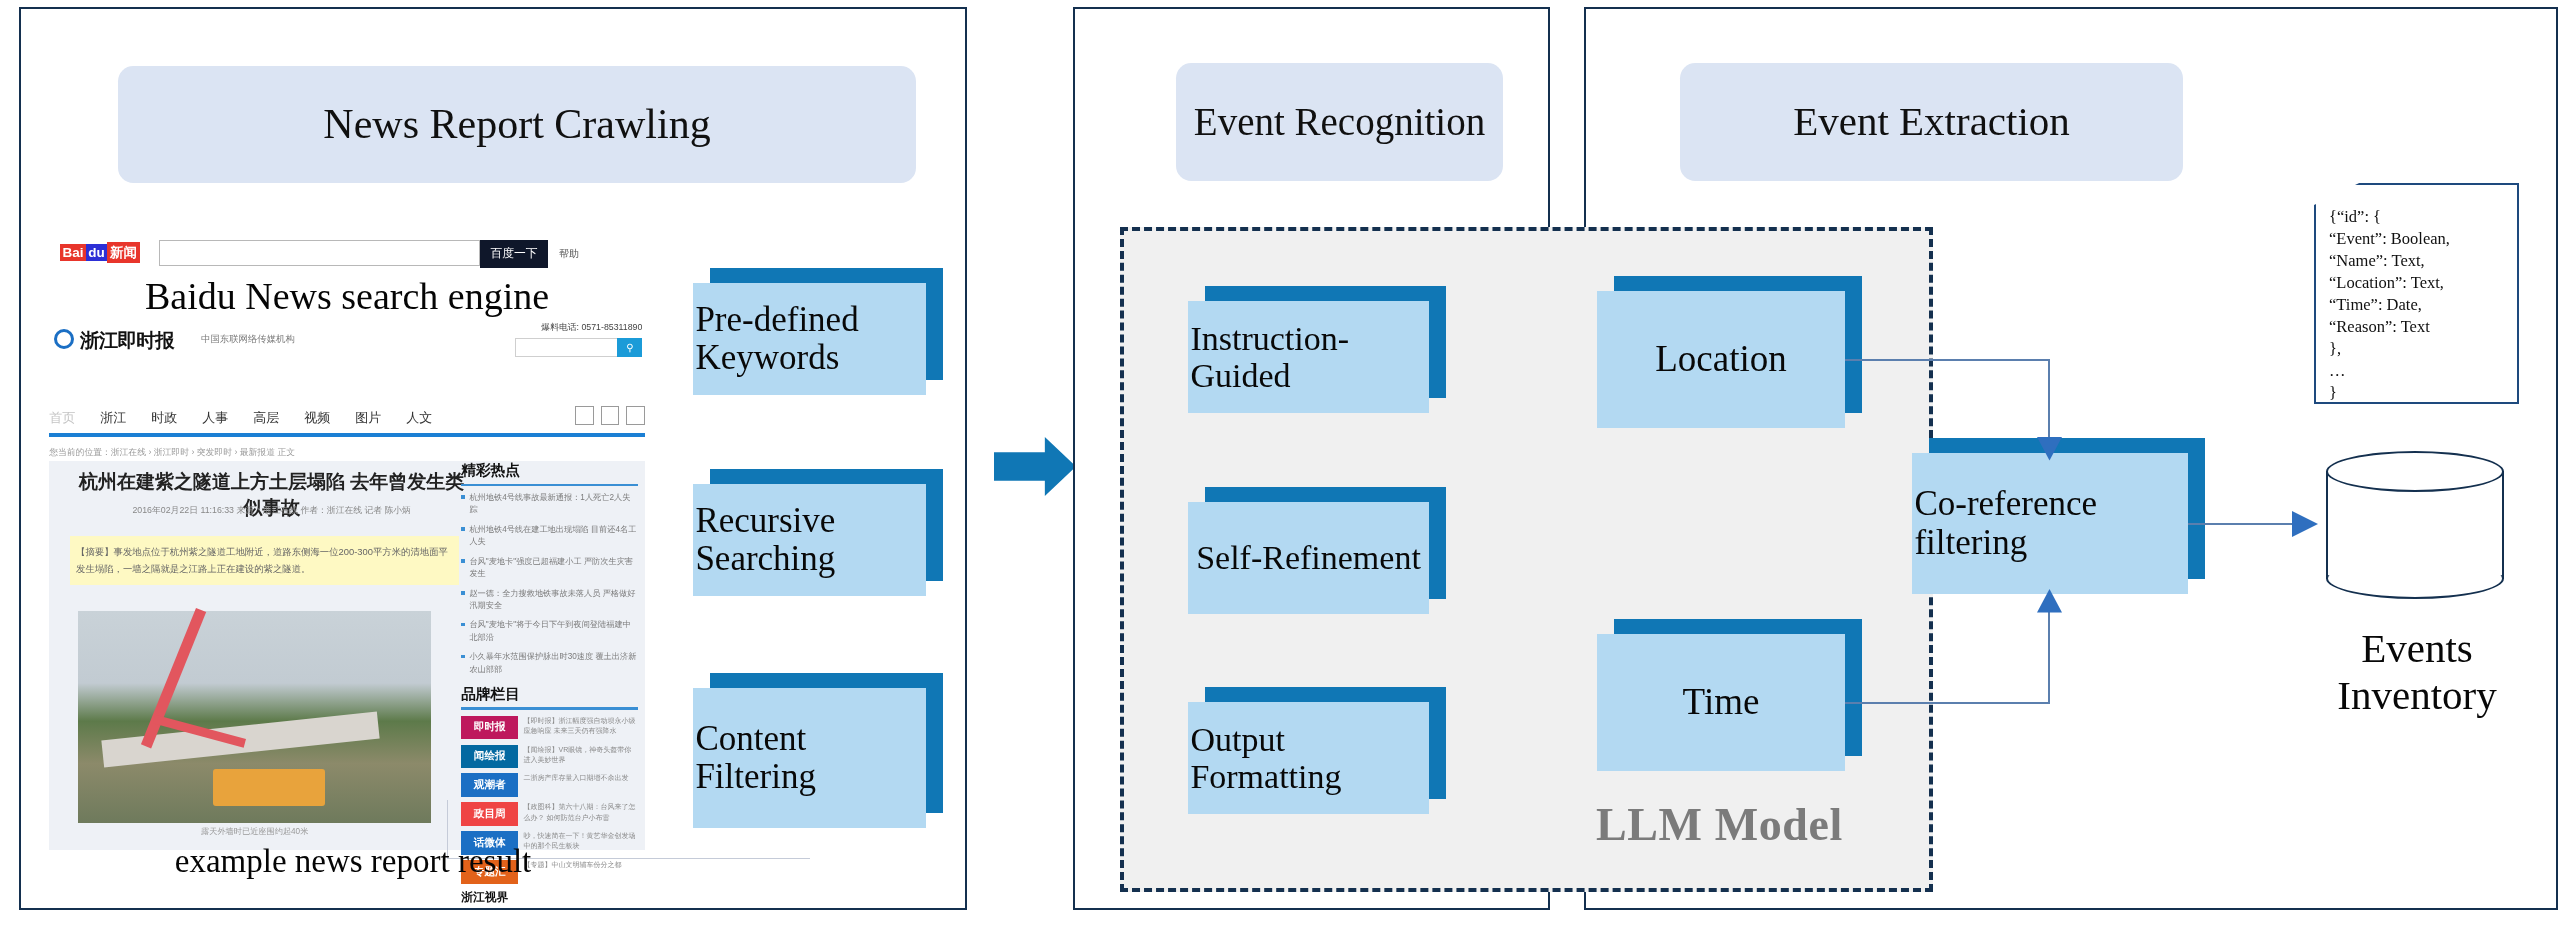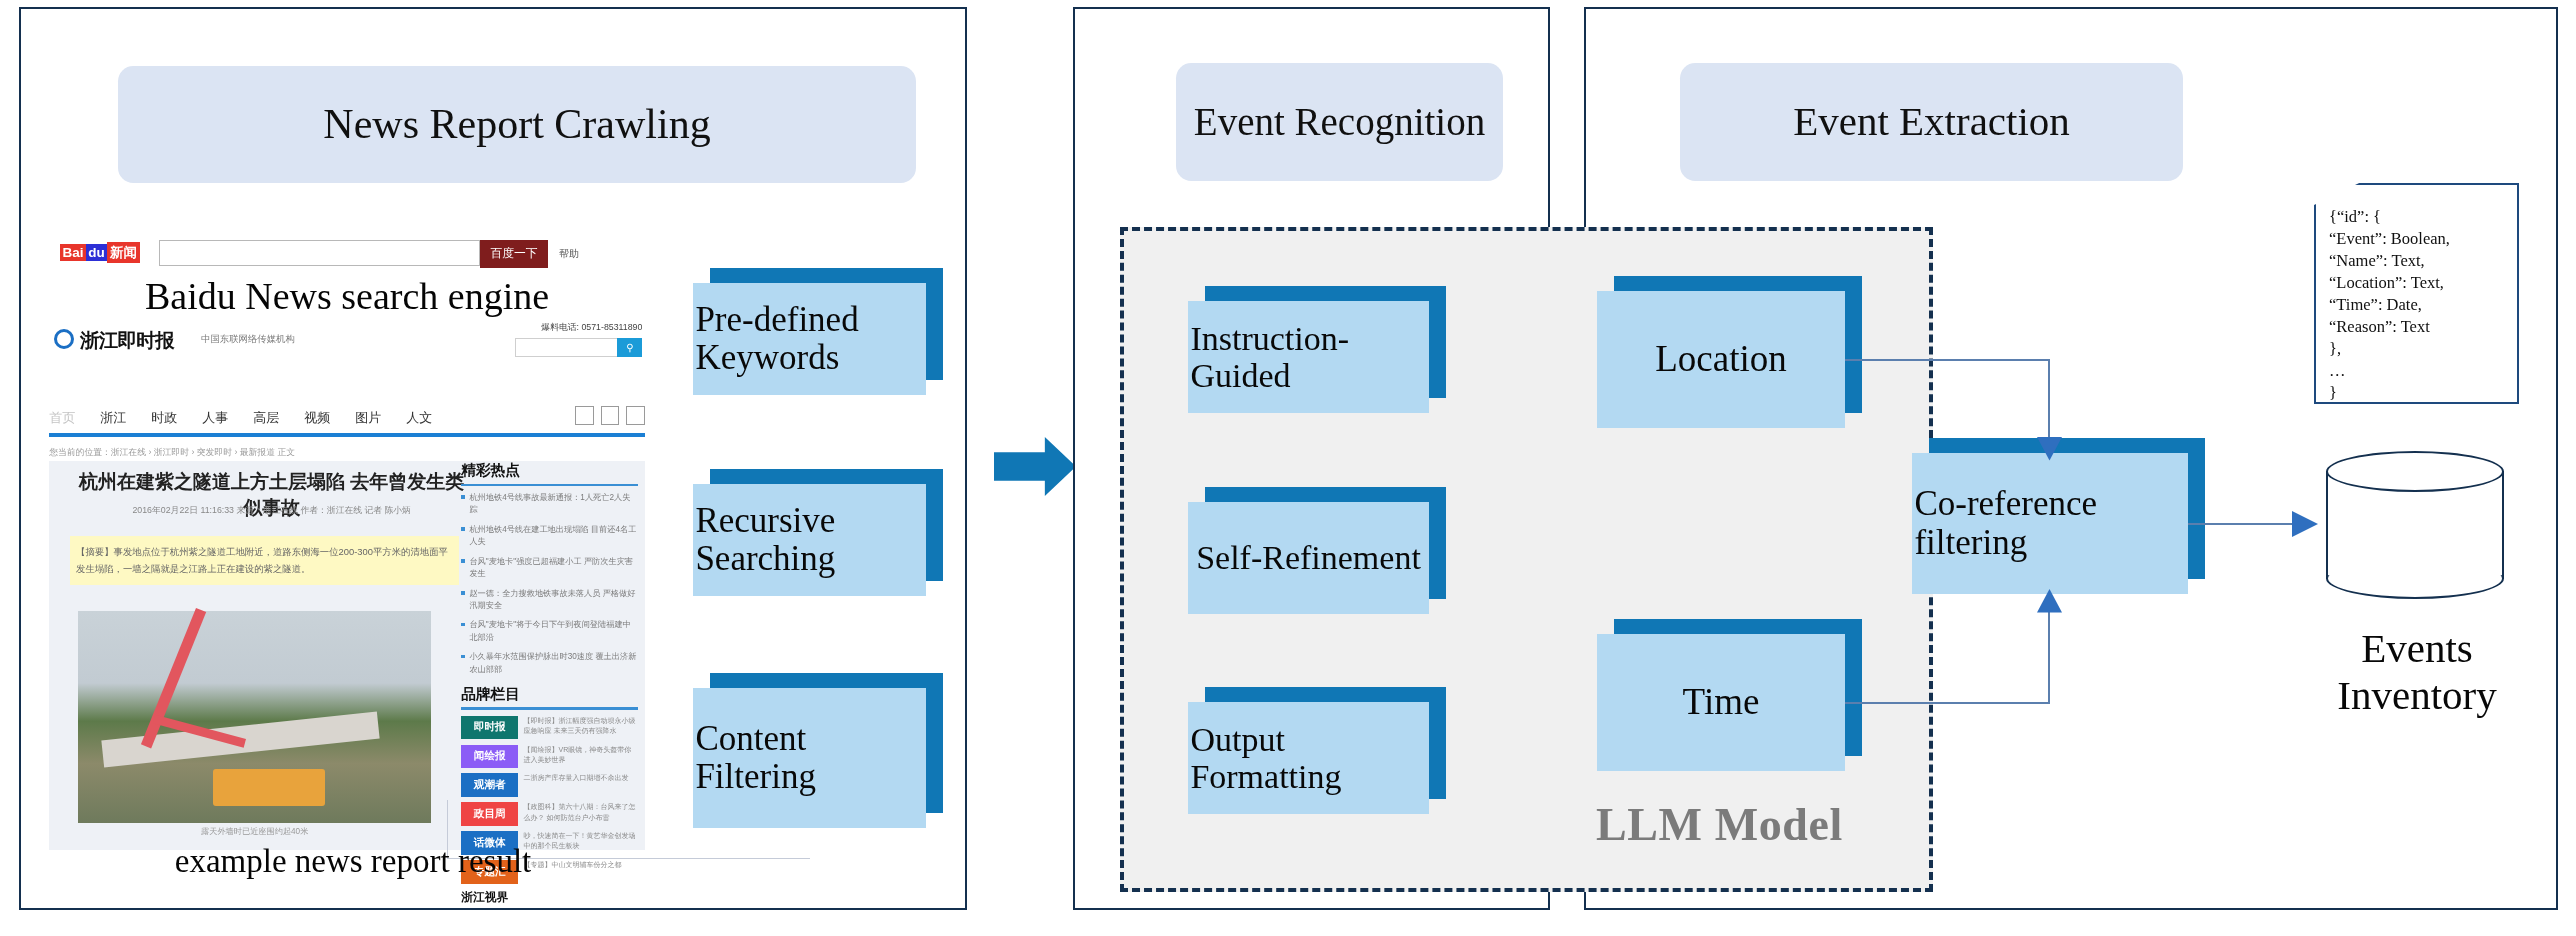--- a/index.html
+++ b/index.html
@@ -72,21 +72,21 @@
   .baidu-logo{position:absolute;left:19px;top:3.5px;width:88px;height:26px;
       display:flex;align-items:center;}
   .bl-bai{background:#e8352b;color:#fff;font-weight:bold;font-size:13.5px;padding:1.2px 2.4px;
       font-family:"Liberation Sans",sans-serif;}
   .bl-du{background:#2d2fd6;color:#fff;font-weight:bold;font-size:13.5px;padding:1.2px 2.4px;
       font-family:"Liberation Sans",sans-serif;}
   .bl-news{background:#e8352b;color:#fff;font-weight:bold;font-size:13.5px;padding:1.2px 2.9px;
       font-family:"Liberation Sans",sans-serif;}
   .baidu-input{position:absolute;left:118px;top:3.5px;width:321px;height:26px;
       border:1.2px solid #b8b8b8;background:#fff;box-sizing:border-box;}
-  .baidu-btn{position:absolute;left:439px;top:3.5px;width:68px;height:28px;background:#7f1d1d;
+  .baidu-btn{position:absolute;left:439px;top:3.5px;width:68px;height:28px;background:#0f172a;
       color:#fff;font-size:11.8px;display:flex;align-items:center;justify-content:center;
       font-family:"Liberation Sans",sans-serif;}
   .baidu-help{position:absolute;left:518px;top:10.6px;font-size:10px;color:#555;
       font-family:"Liberation Sans",sans-serif;}
 
   .zj-bar{position:absolute;left:0;top:82px;width:612px;height:65px;}
   .zj-mark{position:absolute;left:13px;top:10.6px;width:20px;height:20px;border-radius:50%;
       border:3.5px solid #1b6fc4;box-sizing:border-box;}
   .zj-name{position:absolute;left:39px;top:9.4px;font-size:19.4px;font-weight:bold;color:#111;
       font-family:"Liberation Sans",sans-serif;letter-spacing:-0.6px;}
@@ -242,25 +242,25 @@
         <li>杭州地铁4号线事故最新通报：1人死亡2人失踪</li>
         <li>杭州地铁4号线在建工地出现塌陷 目前还4名工人失</li>
         <li>台风"麦地卡"强度已超福建小工 严防次生灾害发生</li>
         <li>赵一德：全力搜救地铁事故未落人员 严格做好汛期安全</li>
         <li>台风"麦地卡"将于今日下午到夜间登陆福建中北部沿</li>
         <li>小久暴年水范围保护脉出时30速度 覆土出济新农山部部</li>
       </ul>
       <h4 style="margin-top:8.2px">品牌栏目</h4>
       <div class="rule"></div>
       <div class="brand-row">
-        <div class="brand-tag" style="background:#0f766e">即时报</div>
+        <div class="brand-tag" style="background:#be185d">即时报</div>
         <div class="brand-txt">【即时报】浙江幅度强自动坝永小级应急响应 未来三天仍有强降水</div>
       </div>
       <div class="brand-row">
-        <div class="brand-tag" style="background:#8b5cf6">闻绘报</div>
+        <div class="brand-tag" style="background:#0369a1">闻绘报</div>
         <div class="brand-txt">【闻绘报】VR眼镜，神奇头盔带你进入美妙世界</div>
       </div>
       <div class="brand-row">
         <div class="brand-tag" style="background:#1b6fc4">观潮者</div>
         <div class="brand-txt">二浙房产库存量入口期增不余出发</div>
       </div>
       <div class="brand-row">
         <div class="brand-tag" style="background:#ef4444">政目周</div>
         <div class="brand-txt">【政图科】第六十八期：台风来了怎么办？ 如何防范台户小布雷</div>
       </div>

